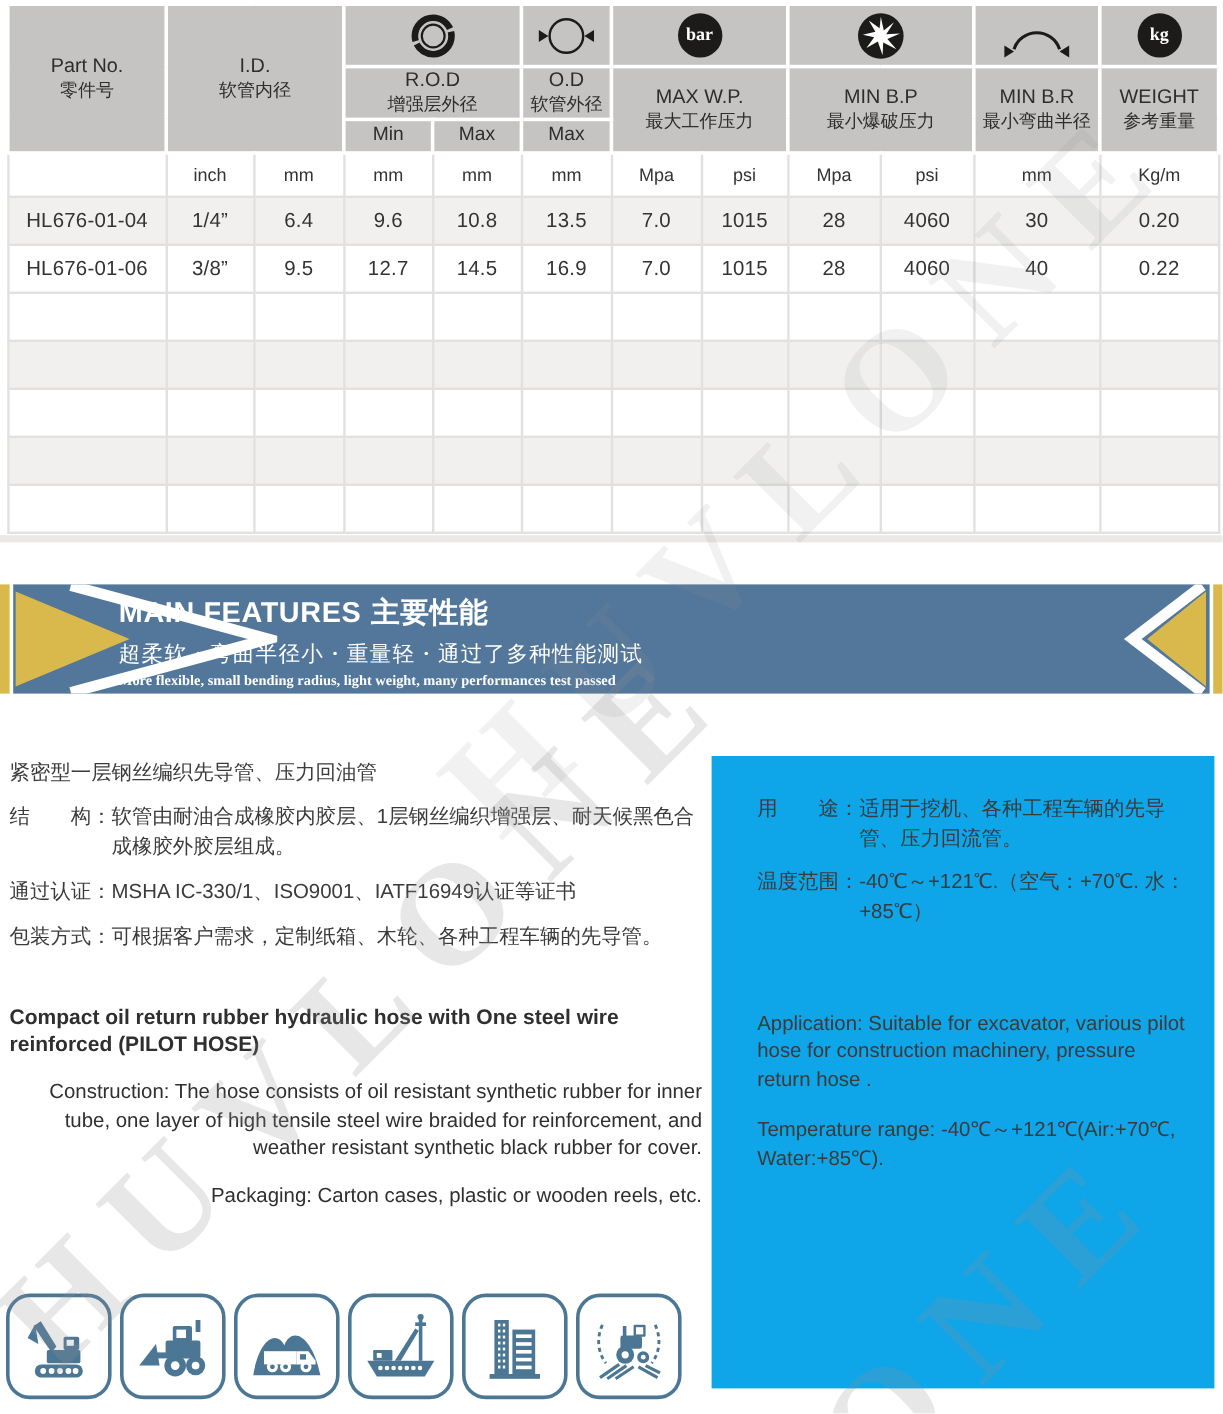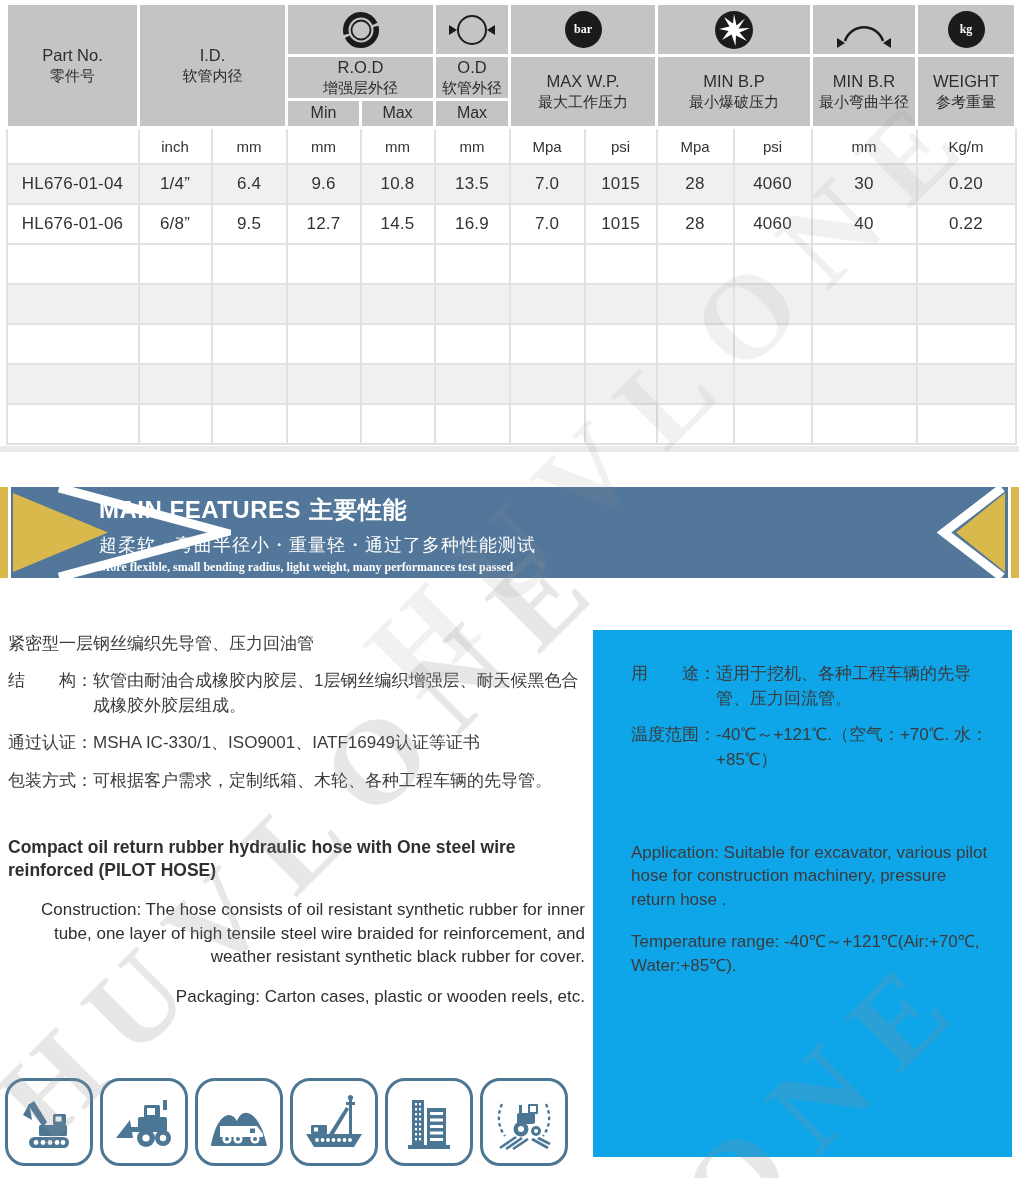--- a/index.html
+++ b/index.html
@@ -20,21 +20,21 @@
   .h2l .zh { font-size:15px; }
   table.spec td { border:2px solid #e2e1e0; height:40px; font-size:17px; text-align:center;
                   color:#333; background:#fff; }
   tr.units td { height:37px; font-size:15px; }
   tr.shaded td { background:#f1f0ef; }
   tr.data td { letter-spacing:.2px; }
   .bottom-strip { height:6px; background:#eae9e7; margin:1px -5px 0 -5px; }
 
   .disc { display:inline-flex; width:37px; height:37px; border-radius:50%; background:#1d1b1a;
           color:#fff; align-items:center; justify-content:center;
-          font-family:"Liberation Serif", serif; font-weight:bold; font-size:12px; }
+          font-family:"Liberation Serif", serif; font-weight:bold; font-size:15px; }
   .hicon svg { display:block; margin:0 auto; }
 
   
   .banner { position:absolute; top:487px; left:0; width:1019px; height:91px; }
   .banner .blue { position:absolute; left:11px; right:11px; top:0; bottom:0; background:#53779a; }
   .edge-bar { position:absolute; top:0; bottom:0; width:8px; background:#d9b84c; }
   .edge-bar.l { left:0; } .edge-bar.r { right:0; }
   .chev { position:absolute; top:0; height:91px; }
   .chev.left { left:11px; } .chev.right { right:11px; }
   .banner-text { position:absolute; left:99px; top:7px; color:#fff; z-index:3; }
@@ -212,21 +212,21 @@
           <td>13.5</td>
           <td>7.0</td>
           <td>1015</td>
           <td>28</td>
           <td>4060</td>
           <td>30</td>
           <td>0.20</td>
         </tr>
         <tr class="data">
           <td>HL676-01-06</td>
-          <td>6/8”</td>
+          <td>3/8”</td>
           <td>9.5</td>
           <td>12.7</td>
           <td>14.5</td>
           <td>16.9</td>
           <td>7.0</td>
           <td>1015</td>
           <td>28</td>
           <td>4060</td>
           <td>40</td>
           <td>0.22</td>

